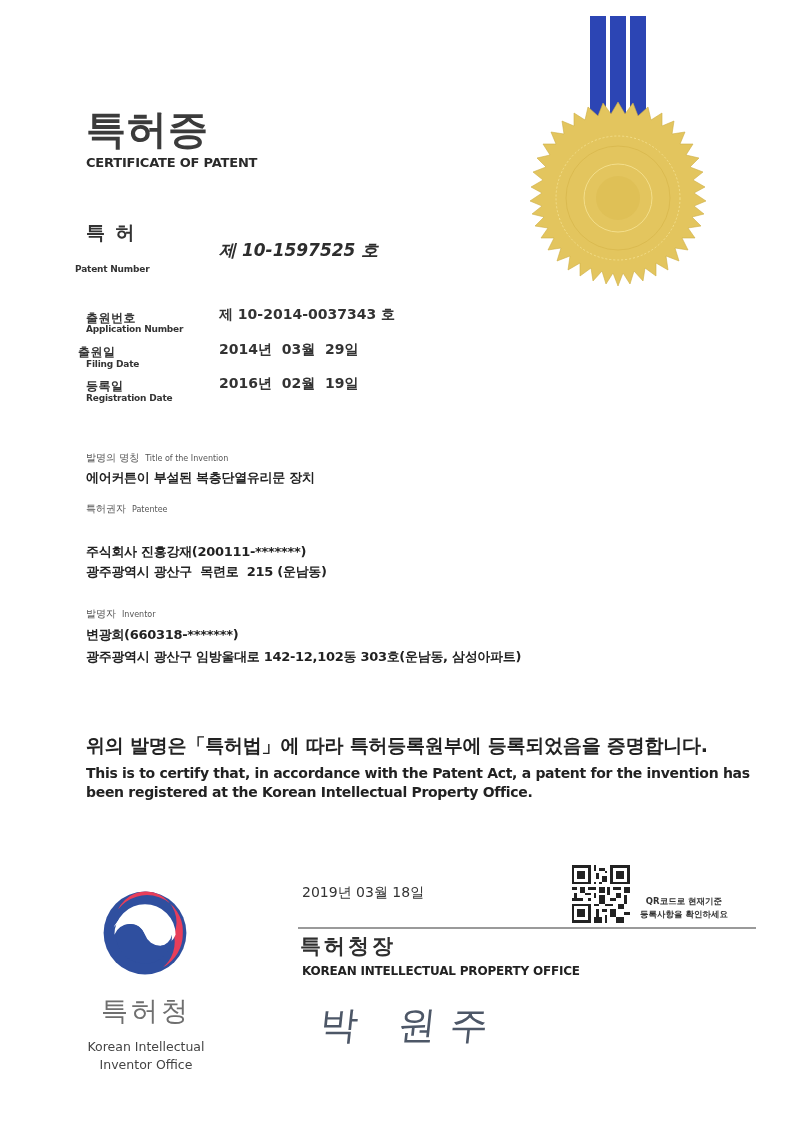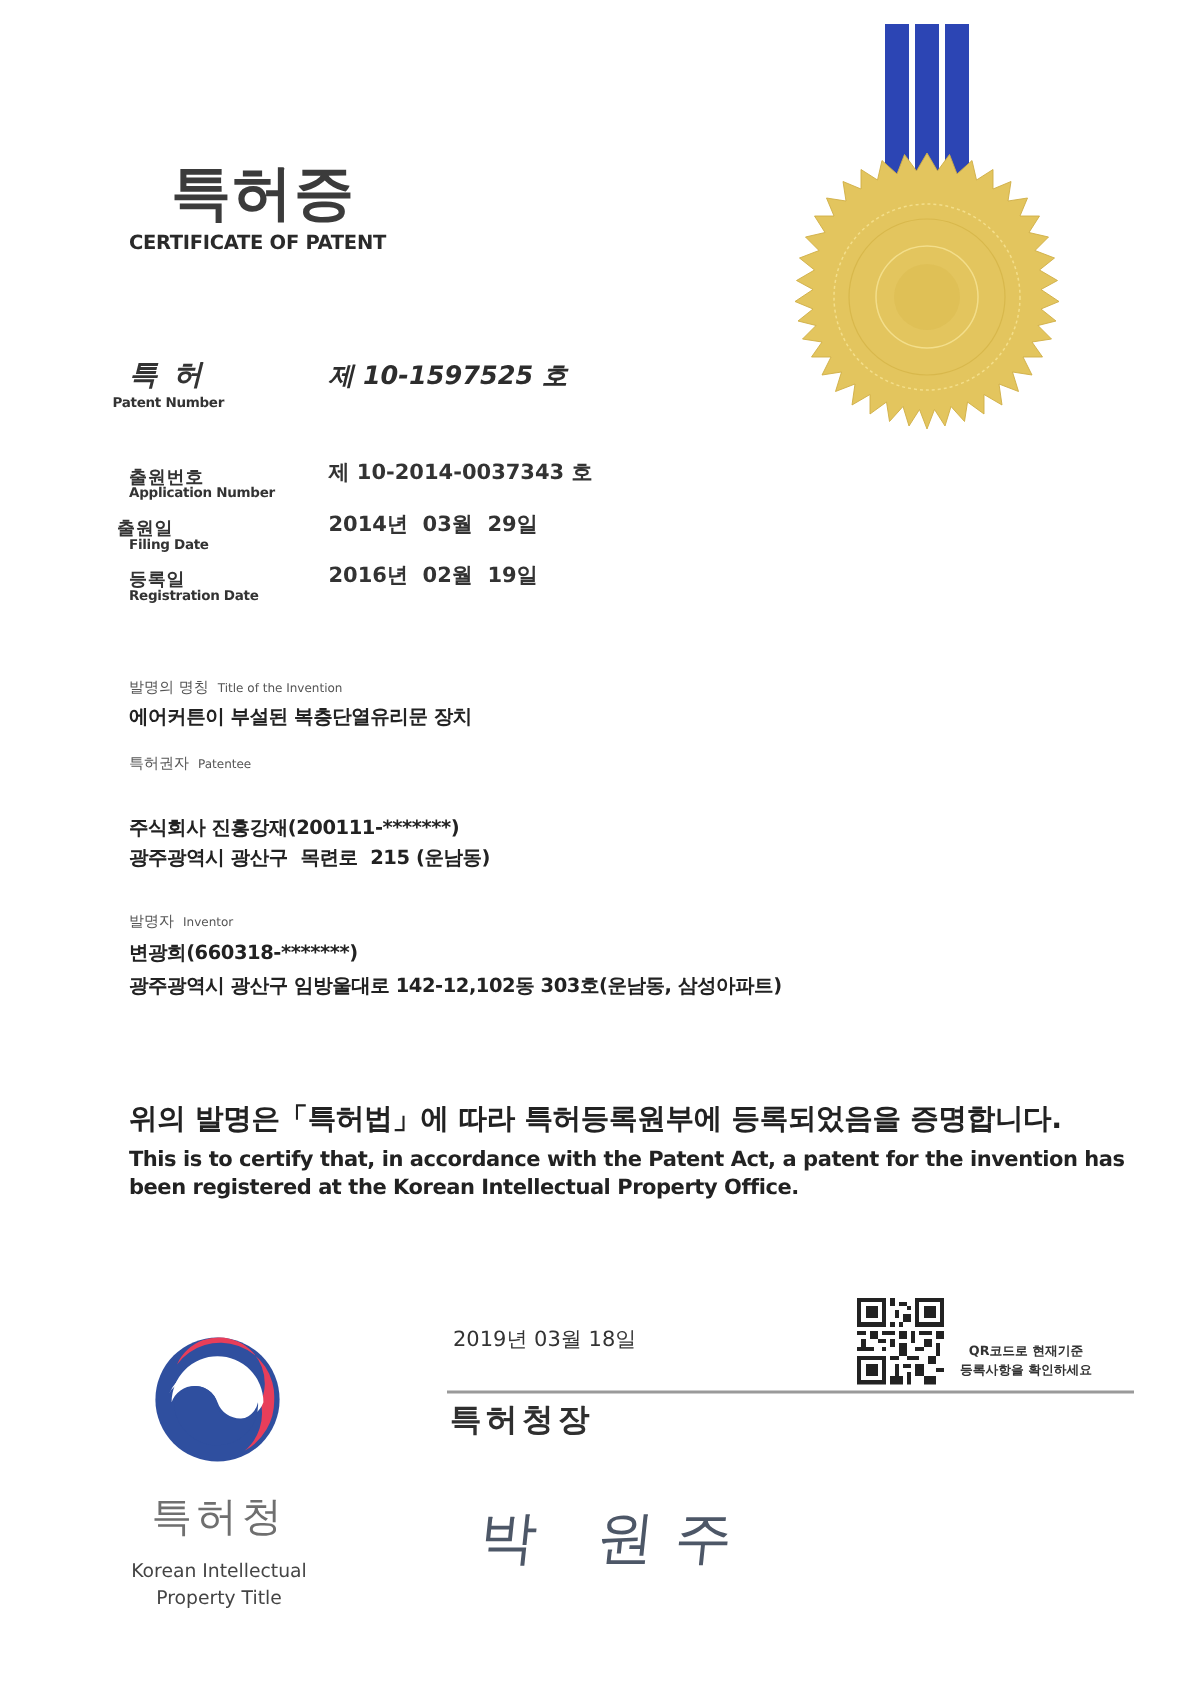--- a/index.html
+++ b/index.html
@@ -1,20 +1,20 @@
 <!DOCTYPE html>
 <html><head>
   <meta charset="utf-8">
   <style>
     * { margin: 0; padding: 0; box-sizing: border-box; }
     html, body { width: 793px; height: 1122px; background: #ffffff; overflow: hidden; }
     body { position: relative; font-family: "DejaVu Sans", "Liberation Sans", sans-serif; color: #1f1f1f; }
     .abs { position: absolute; }
 
-    .title-ko { left: 86px; top: 106px; font-size: 40px; font-weight: bold; color: #3b3b3b; letter-spacing: 1px; line-height: 46px; margin-left: 28px; }
+    .title-ko { left: 86px; top: 106px; font-size: 40px; font-weight: bold; color: #3b3b3b; letter-spacing: 1px; line-height: 46px; }
     .title-en { left: 86px; top: 155px; font-size: 13px; font-weight: bold; color: #2a2a2a; letter-spacing: -0.2px; }
 
     .lbl-ko-lg { font-size: 19px; font-weight: bold; color: #333; letter-spacing: 2px; }
     .lbl-en-sm { font-size: 9px; font-weight: bold; color: #333; letter-spacing: -0.2px; }
     .lbl-ko { font-size: 12px; font-weight: bold; color: #333; letter-spacing: 0.5px; }
     .val-lg { font-size: 17px; font-weight: bold; color: #2d2d2d; letter-spacing: 0px; }
     .val-md { font-size: 14px; font-weight: bold; color: #333; }
 
     .sec-head { font-size: 10px; color: #555; }
     .sec-head .en { font-size: 8px; margin-left: 6px; color: #555; }
@@ -49,21 +49,21 @@
     <circle r="62" fill="none" stroke="#f3de8a" stroke-width="1" stroke-dasharray="2,2"></circle>
     <circle r="52" fill="none" stroke="#d8b84c" stroke-width="0.8"></circle>
     <circle r="34" fill="none" stroke="#f3de8a" stroke-width="1"></circle>
     <circle r="22" fill="#dcbc52" opacity="0.6"></circle>
   </g>
 </svg>
 
 <div class="abs title-ko">특허증</div>
 <div class="abs title-en">CERTIFICATE OF PATENT</div>
 
-<div class="abs lbl-ko-lg" style="left:86px; top:237px;font-style:italic;">특 허</div>
+<div class="abs lbl-ko-lg" style="left:86px; top:220px;">특 허</div>
 <div class="abs lbl-en-sm" style="left:75px; top:264px;">Patent Number</div>
 <div class="abs val-lg" style="left:219px; top:239px;font-style:italic;">제 10-1597525 호</div>
 
 <div class="abs lbl-ko" style="left:86px; top:310px;">출원번호</div>
 <div class="abs lbl-en-sm" style="left:86px; top:324px;">Application Number</div>
 <div class="abs val-md" style="left:219px; top:306px;">제 10-2014-0037343 호</div>
 
 <div class="abs lbl-ko" style="left:78px; top:344px;">출원일</div>
 <div class="abs lbl-en-sm" style="left:86px; top:359px;">Filing Date</div>
 <div class="abs val-md" style="left:219px; top:341px; white-space:pre;">2014년  03월  29일</div>
@@ -143,28 +143,29 @@
 </svg>
 <div class="abs qr-note">
   <div>QR코드로 현재기준</div>
   <div>등록사항을 확인하세요</div>
 </div>
 
 <div class="abs divider"></div>
 
 <div class="abs commissioner-ko">특허청장</div>
 <div class="abs commissioner-en">
+  <div>KOREAN INTELLECTUAL PROPERTY OFFICE</div>
 </div>
 <div class="abs signature">박 원주</div>
 
 <svg class="abs logo" viewBox="0 0 100 100">
   <circle cx="50" cy="50" r="46" fill="#2f4f9f"></circle>
   <path d="M50,4 A46,46 0 0 1 96,50 A46,46 0 0 1 50,96 A23,23 0 0 0 50,50 A23,23 0 0 1 50,4 Z" fill="#e83e5a" opacity="0"></path>
   <path d="M20,24 A40,40 0 0 1 92,50 A42,42 0 0 1 70,88 A36,36 0 0 0 82,52 A32,32 0 0 0 20,24 Z" fill="#e83e5a"></path>
   <path d="M14,46 A36,36 0 0 1 82,52 A32,32 0 0 0 24,38 A14,14 0 0 0 14,46 Z" fill="#ffffff"></path>
   <path d="M16,52 A18,18 0 0 1 50,52 A18,18 0 0 0 84,52 A34,34 0 0 0 50,18 A34,34 0 0 0 16,52 Z" fill="#ffffff"></path>
   <path d="M18,56 A16,16 0 0 1 50,56 A16,16 0 0 0 80,52 A30,30 0 0 1 50,84 A32,32 0 0 1 18,56 Z" fill="#2f4f9f"></path>
 </svg>
 <div class="abs logo-ko">특허청</div>
 <div class="abs logo-en">
   <div>Korean Intellectual</div>
-  <div>Property Title</div>
+  <div>Inventor Office</div>
 </div>
 
 </body></html>

